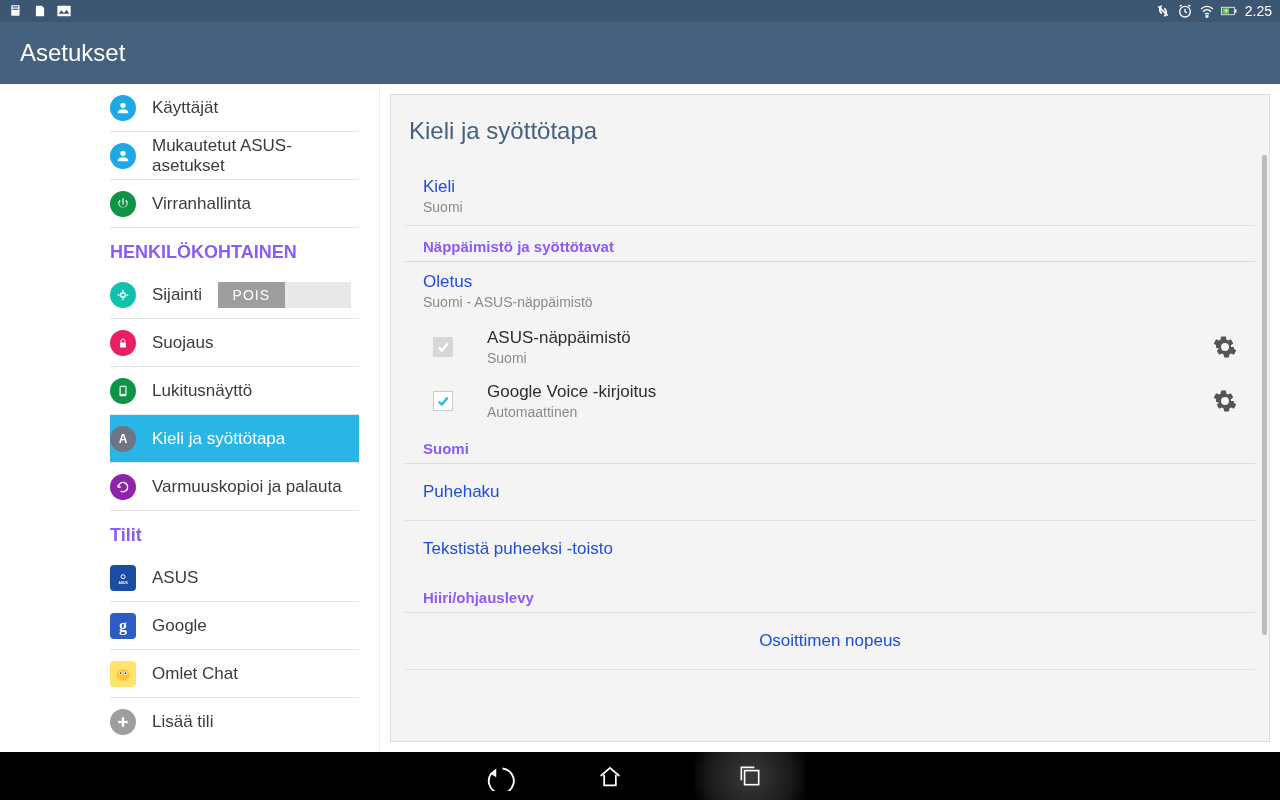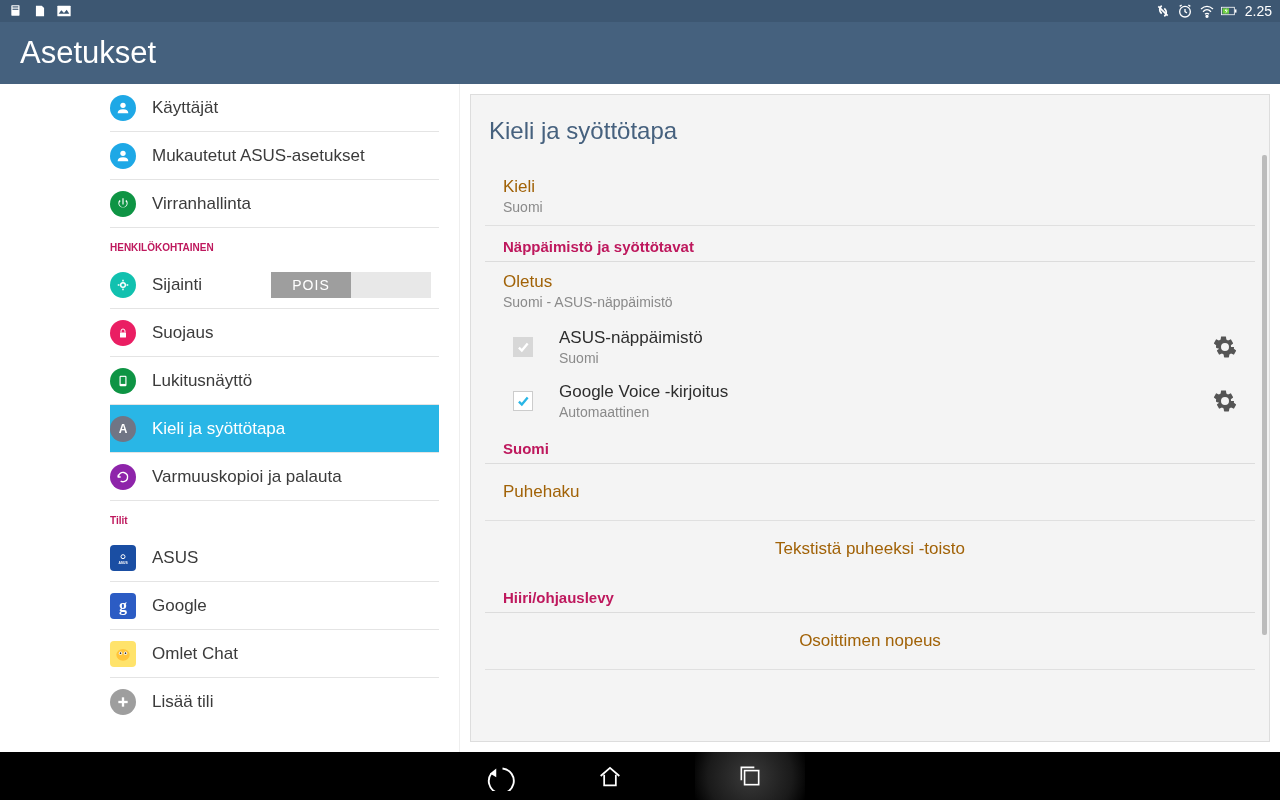--- a/index.html
+++ b/index.html
@@ -18,32 +18,32 @@
   .status-right { margin-left: auto; display: flex; gap: 6px; align-items: center; }
   .status-icon { width: 16px; height: 16px; display: inline-flex; align-items: center; justify-content: center; }
   
   .header {
     height: 62px;
     background: #45617e;
     display: flex;
     align-items: center;
     padding: 0 20px;
     color: #fff;
-    font-size: 31px;
+    font-size: 24px;
     font-weight: 300;
   }
   
   .body-area {
     height: 668px;
     display: flex;
     background: #fff;
   }
   
   .sidebar {
-    width: 460px;
+    width: 380px;
     padding-right: 10px;
     overflow-y: auto;
     border-right: 1px solid #eee;
   }
   .sidebar-inner { padding-left: 110px; padding-right: 10px; }
   .side-item {
     display: flex;
     align-items: center;
     height: 48px;
     border-bottom: 1px solid #e4e4e4;
@@ -55,23 +55,23 @@
   }
   .side-item.selected { background: #29b6e6; color: #fff; }
   .side-item.selected .side-label { color:#fff; }
   .side-icon {
     width: 26px; height: 26px; border-radius: 50%;
     display: inline-flex; align-items: center; justify-content: center;
     color: #fff; font-weight: bold; font-size: 13px; flex: 0 0 26px;
   }
   .side-icon.sq { border-radius: 4px; }
   .section-header {
-    font-size: 10px;
+    font-size: 18px;
     font-weight: bold;
-    color: #be185d;
+    color: #8b5cf6;
     padding: 14px 0 8px 0;
   }
   .toggle {
     margin-left: auto;
     width: 160px; height: 26px;
     background: #e8e8e8;
     position: relative;
     display:flex;
   }
   .toggle-half { flex:1; display:flex;align-items:center;justify-content:center;font-size:14px; }
@@ -95,33 +95,34 @@
     font-weight: 400;
     padding: 22px 18px;
     border-bottom: none;
   }
   .panel-row {
     padding: 10px 18px;
     border-bottom: 1px solid #e0e0e0;
     margin: 0 14px;
   }
   .panel-row.noborder { border-bottom: none; }
-  .row-title { font-size: 17px; color: #a16207; }
+  .row-title { font-size: 17px; color: #1d4ed8; }
   .row-sub { font-size: 14px; color: #8a8a8a; margin-top: 2px; }
   .subsection {
-    font-size: 15px; font-weight: bold; color: #be185d;
+    font-size: 15px; font-weight: bold; color: #8b5cf6;
     padding: 12px 18px 6px 18px;
     border-bottom: 1px solid #dcdcdc;
     margin: 0 14px;
   }
   .keyboard-row {
     display: flex; align-items: center;
     padding: 8px 18px 8px 28px;
     margin: 0 14px;
     border-bottom: 0;
+    gap: 8px;
   }
   .kb-check {
     width: 20px; height: 20px; margin-right: 26px;
     display:flex;align-items:center;justify-content:center;
   }
   .kb-check.disabled { background:#d7d7d7; color:#fff;}
   .kb-check.enabled { background:#fff; border:1px solid #ccc; color:#29b6e6;}
   .kb-text { flex:1; }
   .kb-name { font-size:17px; color:#2d2d2d; }
   .kb-sub { font-size:14px; color:#8a8a8a; margin-top:2px; }
@@ -373,21 +374,21 @@
               <path d="M12 8a4 4 0 100 8 4 4 0 000-8zm9 4c0 .6-.05 1.2-.15 1.75l2.05 1.6c.2.15.25.4.1.6l-2 3.45c-.1.2-.35.3-.6.2l-2.4-1c-.5.4-1.05.7-1.65.95l-.35 2.55c-.05.25-.25.4-.5.4h-4c-.25 0-.45-.15-.5-.4l-.35-2.55c-.6-.25-1.15-.55-1.65-.95l-2.4 1c-.25.1-.5 0-.6-.2l-2-3.45c-.15-.2-.1-.45.1-.6l2.05-1.6C3.05 13.2 3 12.6 3 12s.05-1.2.15-1.75L1.1 8.65c-.2-.15-.25-.4-.1-.6l2-3.45c.1-.2.35-.3.6-.2l2.4 1c.5-.4 1.05-.7 1.65-.95L8 1.9c.05-.25.25-.4.5-.4h4c.25 0 .45.15.5.4l.35 2.55c.6.25 1.15.55 1.65.95l2.4-1c.25-.1.5 0 .6.2l2 3.45c.15.2.1.45-.1.6l-2.05 1.6c.1.55.15 1.15.15 1.75z"></path>
             </svg>
         </div>
       </div>
 
       <div class="subsection">Suomi</div>
 
       <div class="panel-row" style="padding:18px;">
         <div class="row-title">Puhehaku</div>
       </div>
-      <div class="panel-row noborder" style="padding:18px;text-align:center;">
+      <div class="panel-row noborder" style="padding:18px;">
         <div class="row-title">Tekstistä puheeksi -toisto</div>
       </div>
 
       <div class="subsection">Hiiri/ohjauslevy</div>
 
       <div class="panel-row" style="padding:18px;text-align:center;">
         <div class="row-title">Osoittimen nopeus</div>
       </div>
 
       <div class="scrollbar-track">

